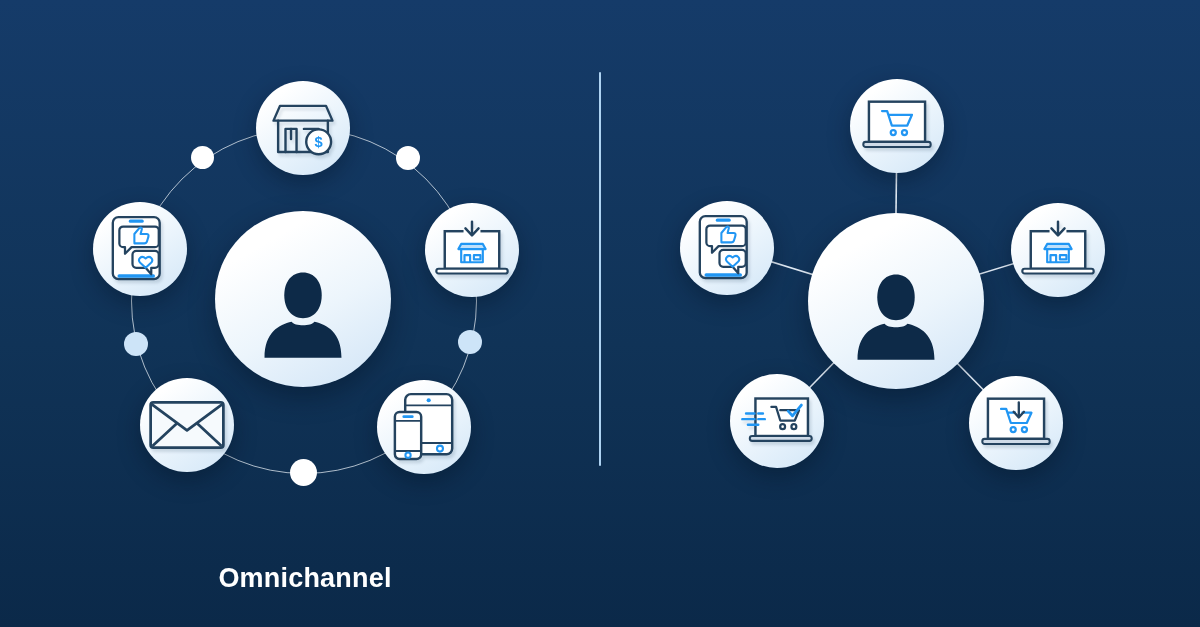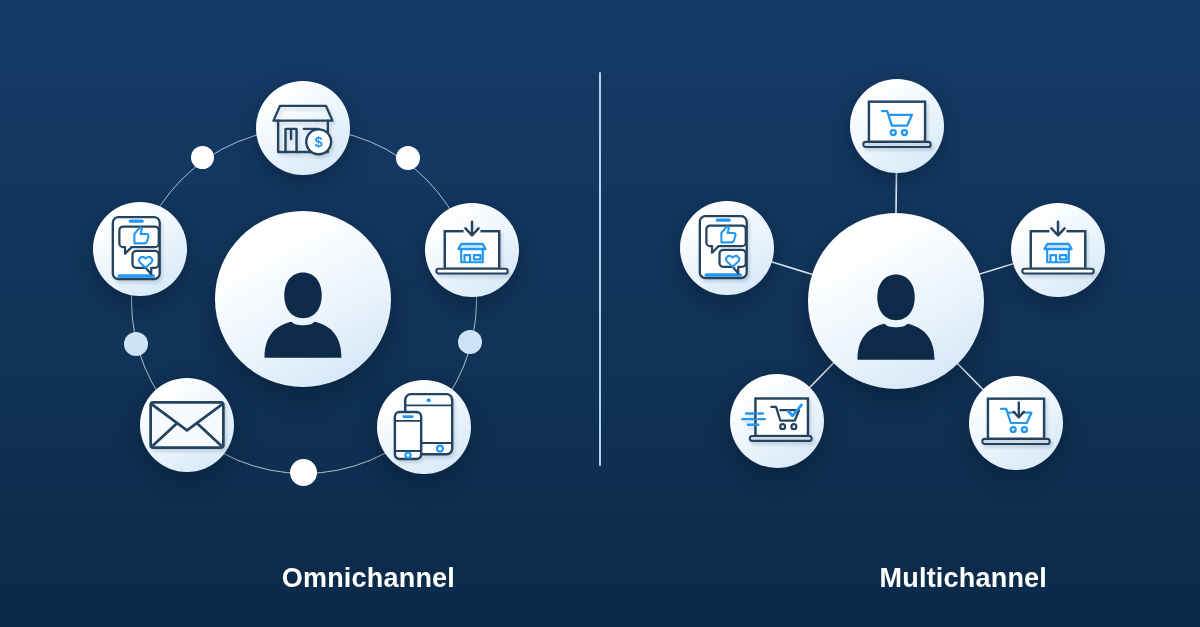--- a/index.html
+++ b/index.html
@@ -28,21 +28,21 @@
     box-shadow:0 10px 26px rgba(2,14,30,.38);
     display:flex;align-items:flex-end;justify-content:center;
   }
   .center-circle svg{margin-bottom:26px;}
   .sat svg{filter:drop-shadow(2px 3px 1.5px rgba(30,60,95,.16));}
   .divider{
     position:absolute;left:599px;top:72px;width:2px;height:394px;
     background:#aed3f2;border-radius:1px;z-index:1;
   }
   .title{
-    position:absolute;top:562px;width:300px;text-align:right;z-index:2;
+    position:absolute;top:562px;width:300px;text-align:center;z-index:2;
     color:#ffffff;font-size:27px;font-weight:700;letter-spacing:.2px;line-height:32px;
   }
   .title-left{left:155px;}
   .title-right{left:747px;}
   .dollar-text{font:bold 16px "Liberation Sans",sans-serif;fill:#2196f3;}
 </style>
 </head>
 <body>
 
 <div class="canvas">
@@ -223,15 +223,14 @@
   <div class="center-circle" style="left:808px;top:213px;">
     <svg width="104" height="94" viewBox="0 0 100 90">
       <g fill="#0d2a48">
         <path d="M50,5 C61,5 68,14 68,27 C68,40 61,49 50,49 C39,49 32,40 32,27 C32,14 39,5 50,5 Z"></path>
         <path d="M13,87 C13,63 27,55 39,52.5 C42,57 58,57 61,52.5 C73,55 87,63 87,87 Z"></path>
       </g>
     </svg>
   </div>
 
   <div class="title title-left">Omnichannel</div>
-  <div class="title title-right">Multichannel</div>
 
 </div>
 
 </body></html>

